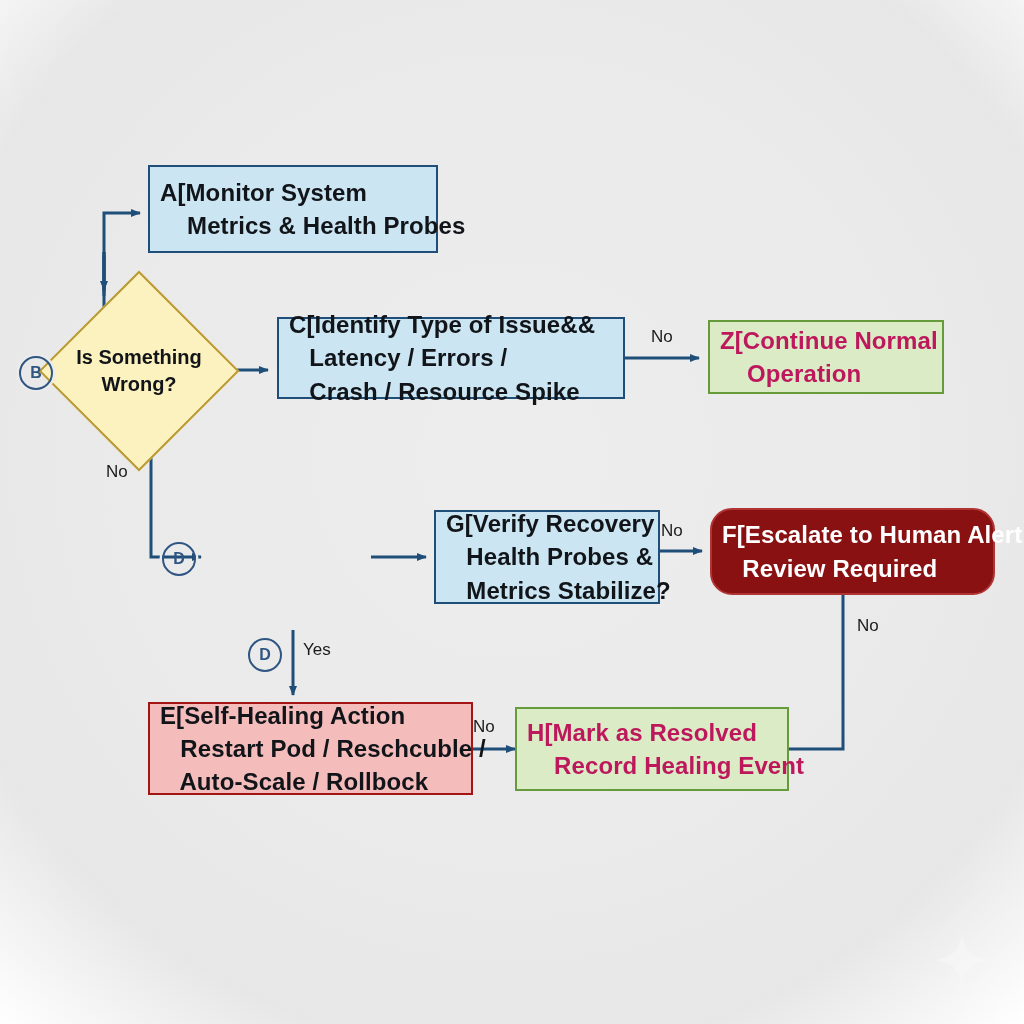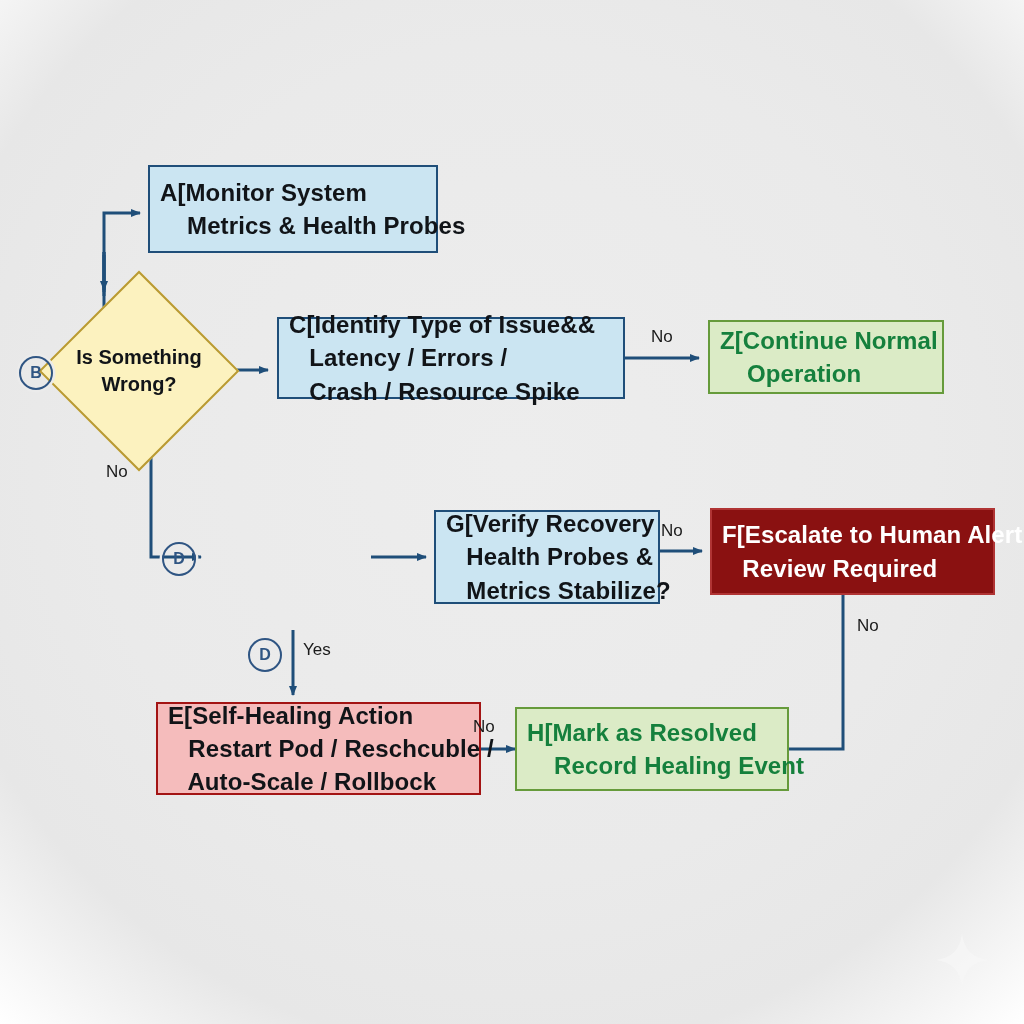--- a/index.html
+++ b/index.html
@@ -20,23 +20,23 @@
     display:flex;align-items:center;
     padding:6px 10px;
     font-size:24px;line-height:1.38;
     font-weight:700;
     letter-spacing:.1px;
     white-space:pre;
   }
   .node .txt{display:block;width:100%;}
   .proc{border-width:2.5px;border-style:solid;}
   .blue{background:#cbe5f2;border-color:#1f4e79;color:#111418;}
-  .green{background:#dbebc6;border-color:#669b3b;color:#15803d;}
+  .green{background:#dbebc6;border-color:#669b3b;color:#be185d;}
   .pink{background:#f5bcbc;border-color:#a31414;color:#111418;}
-  .darkred{background:#8a1111;border-color:#b03434;color:#ffffff;}
+  .darkred{background:#8a1111;border-color:#b03434;color:#ffffff;border-radius:22px;}
   .diamond{
     position:absolute;display:flex;align-items:center;justify-content:center;
     text-align:center;font-size:20px;font-weight:700;line-height:1.36;
     color:#111418;white-space:pre;
   }
   .diamond .dshape{
     position:absolute;left:0;top:0;width:100%;height:100%;
     background:#fcf2bf;border:2.5px solid #b99a33;
     transform:rotate(45deg);
     box-sizing:border-box;
@@ -132,21 +132,21 @@
     <span class="txt">G[Verify Recovery
    Health Probes &amp;
    Metrics Stabilize?</span>
   </div>
 
   <div class="node proc darkred" style="left:710px;top:508px;width:285px;height:87px;">
     <span class="txt">F[Escalate to Human Alert
    Review Required</span>
   </div>
 
-  <div class="node proc pink" style="left:156px;top:702px;width:325px;height:93px;">
+  <div class="node proc pink" style="left:148px;top:702px;width:325px;height:93px;">
     <span class="txt">E[Self-Healing Action
    Restart Pod / Reschcuble /
    Auto-Scale / Rollbock</span>
   </div>
 
   <div class="node proc green" style="left:515px;top:707px;width:274px;height:84px;">
     <span class="txt">H[Mark as Resolved
     Record Healing Event</span>
   </div>
 

